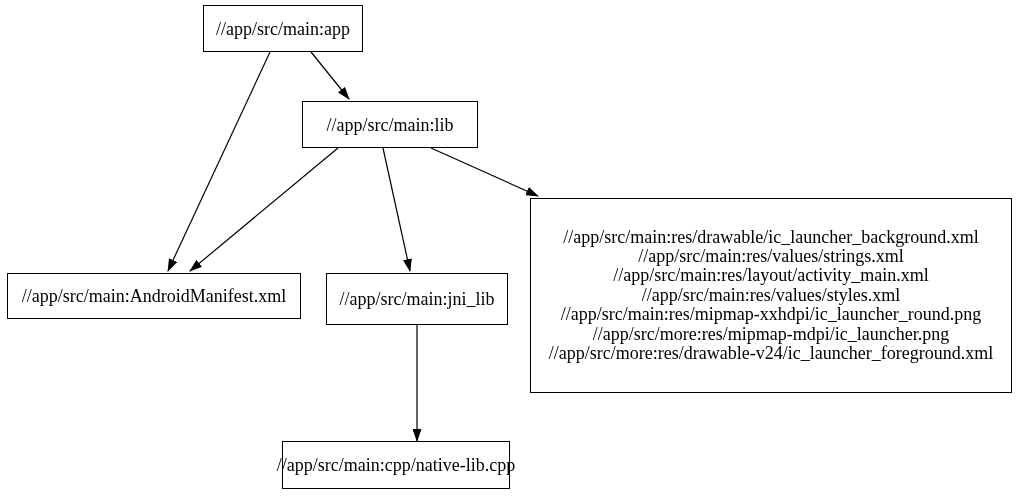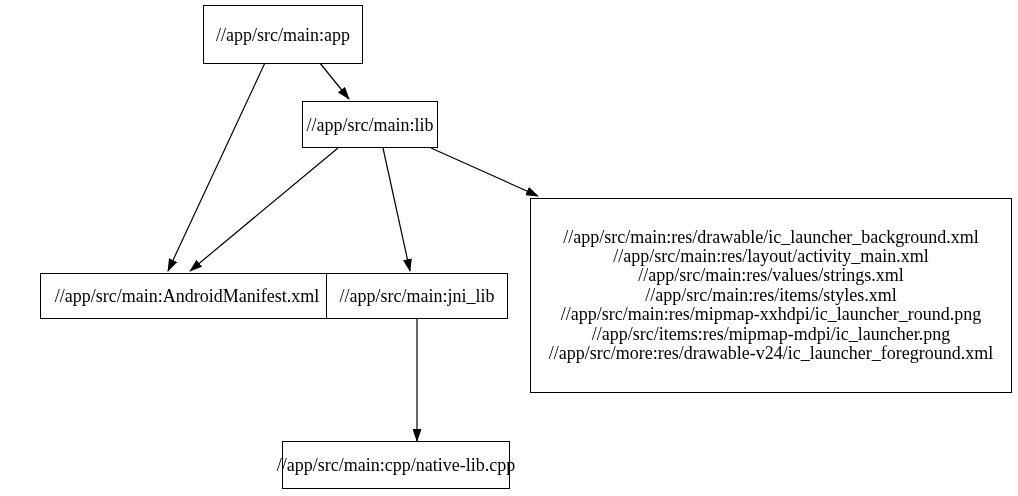--- a/index.html
+++ b/index.html
@@ -29,24 +29,24 @@
     border: 1px solid #000000;
     background: #ffffff;
     display: flex;
     align-items: center;
     justify-content: center;
     text-align: center;
     font-size: 18px;
     white-space: nowrap;
     line-height: 1;
   }
-  .node-app        { left: 203px; top: 5px;   width: 160px; height: 59px; }
-  .node-lib        { left: 302px; top: 101px; width: 136px; height: 47px; }
-  .node-manifest   { left: 7px;   top: 273px; width: 294px; height: 46px; margin-left: 33px; }
-  .node-jni-lib    { left: 326px; top: 273px; width: 182px; height: 46px; justify-content: center; }
+  .node-app        { left: 203px; top: 5px;   width: 160px; height: 47px; }
+  .node-lib        { left: 302px; top: 101px; width: 176px; height: 47px; }
+  .node-manifest   { left: 7px;   top: 273px; width: 294px; height: 46px; }
+  .node-jni-lib    { left: 326px; top: 273px; width: 182px; height: 52px; justify-content: center; }
   .node-res-group  { left: 530px; top: 198px; width: 482px; height: 195px; flex-direction: column; }
   .node-native-lib { left: 282px; top: 441px; width: 228px; height: 48px; }
   .res-line {
     display: block;
     line-height: 19.4px;
     font-size: 18px;
   }
 </style>
 </head>
 <body>
@@ -78,25 +78,25 @@
   <div class="node node-manifest">
     <span>//app/src/main:AndroidManifest.xml</span>
   </div>
 
   <div class="node node-jni-lib">
     <span>//app/src/main:jni_lib</span>
   </div>
 
   <div class="node node-res-group">
     <span class="res-line">//app/src/main:res/drawable/ic_launcher_background.xml</span>
+    <span class="res-line">//app/src/main:res/values/strings.xml</span>
     <span class="res-line">//app/src/main:res/layout/activity_main.xml</span>
-    <span class="res-line">//app/src/main:res/values/strings.xml</span>
-    <span class="res-line">//app/src/main:res/items/styles.xml</span>
+    <span class="res-line">//app/src/main:res/values/styles.xml</span>
     <span class="res-line">//app/src/main:res/mipmap-xxhdpi/ic_launcher_round.png</span>
-    <span class="res-line">//app/src/items:res/mipmap-mdpi/ic_launcher.png</span>
+    <span class="res-line">//app/src/more:res/mipmap-mdpi/ic_launcher.png</span>
     <span class="res-line">//app/src/more:res/drawable-v24/ic_launcher_foreground.xml</span>
   </div>
 
   <div class="node node-native-lib">
     <span>//app/src/main:cpp/native-lib.cpp</span>
   </div>
 
 </div>
 
 </body></html>

